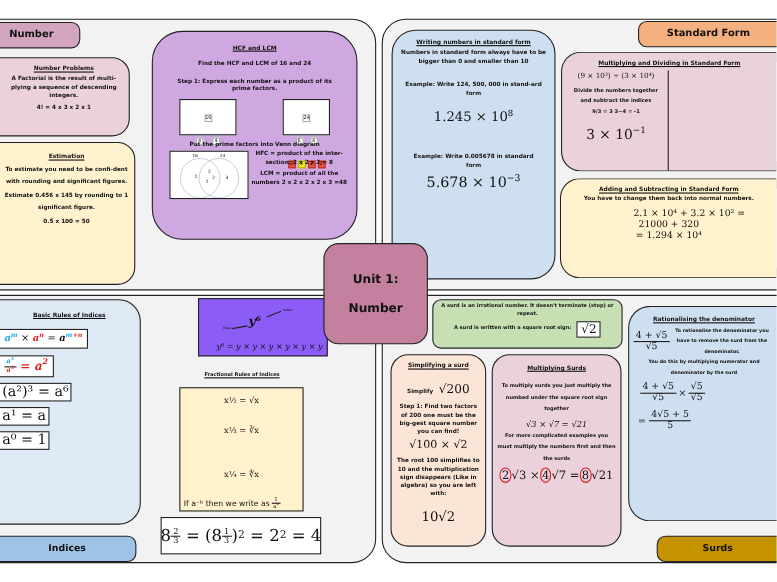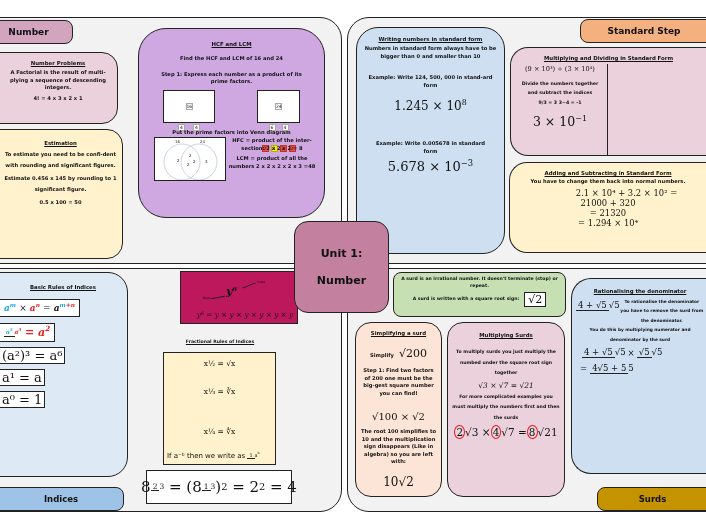--- a/index.html
+++ b/index.html
@@ -7,21 +7,21 @@
 body{position:relative;font-family:"DejaVu Sans","Liberation Sans",sans-serif;color:#111;}
 .abs{position:absolute;}
 .quad{position:absolute;background:#f2f2f2;border:1.5px solid #222;}
 .card{position:absolute;border:1.5px solid #222;border-radius:18px;text-align:center;}
 .t{font-size:5.2px;font-weight:bold;line-height:1.45;}
 .h{font-size:5.4px;font-weight:bold;text-decoration:underline;margin-bottom:3px;}
 .math{font-family:"DejaVu Serif","Liberation Serif",serif;font-weight:normal;}
 .label{position:absolute;border:1.5px solid #222;font-weight:bold;font-size:9px;display:flex;align-items:center;justify-content:center;}
 .boxed{display:inline-block;background:#fff;border:1.2px solid #222;font-family:"DejaVu Serif","Liberation Serif",serif;padding:1px 4px;}
 sup{font-size:65%;vertical-align:super;line-height:0;}
-.frac{display:inline-flex;flex-direction:row;vertical-align:middle;text-align:right;line-height:1.05;}
+.frac{display:inline-flex;flex-direction:column;vertical-align:middle;text-align:center;line-height:1.05;}
 .frac .num{border-bottom:1px solid #222;padding:0 2px;}
 .sq{display:inline-block;width:7px;height:7px;border:1px solid #aaa;font-size:4.5px;line-height:6px;text-align:center;margin:0 1px;background:#fff;}
 .sq.r{background:#e8533a;border-color:#b33;}
 .sq.y{background:#f5ea1a;border-color:#b8b000;}
 .circ{display:inline-block;border:1.2px solid #e02020;border-radius:50%;padding:0 1px;}
 </style>
 </head>
 <body>
 
 <div class="quad" style="left:-2px;top:17px;width:344px;height:247px;border-radius:0 22px 0 0;"></div>
@@ -77,21 +77,21 @@
     <div style="flex:1;padding:0 2px;">
       <div class="t">HFC = product of the inter-section: 2 x 2 x 2 = 8</div>
       <div class="t" style="margin-top:3px;">LCM = product of all the numbers 2 x 2 x 2 x 2 x 3 =48</div>
     </div>
   </div>
 </div>
 
 <div class="quad" style="left:347px;top:17px;width:362px;height:247px;border-radius:22px 0 0 0;"></div>
 
 <div class="label" style="left:580px;top:19px;width:128px;height:24px;background:#f5b07f;border-radius:8px 0 0 8px;">
-  <span>Standard Step</span>
+  <span>Standard Form</span>
 </div>
 
 <div class="card" style="left:356px;top:27px;width:149px;height:227px;background:#cddff0;border-radius:22px;padding:8px 4px 0 4px;">
   <div class="h">Writing numbers in standard form</div>
   <div class="t">Numbers in standard form always have to be bigger than 0 and smaller than 10</div>
   <div class="t" style="margin-top:14px;padding:0 6px;">Example: Write  124, 500, 000 in stand-ard form</div>
   <div class="math" style="font-size:12px;margin-top:10px;"><span>1.245 × 10</span><sup>8</sup></div>
   <div class="t" style="margin-top:27px;padding:0 12px;">Example: Write 0.005678 in standard form</div>
   <div class="math" style="font-size:13px;margin-top:4px;"><span>5.678 × 10</span><sup>−3</sup></div>
 </div>
@@ -108,21 +108,20 @@
       <div class="math" style="font-size:12.5px;margin-top:7px;"><span>3 × 10</span><sup>−1</sup></div>
     </div>
   </div>
 </div>
 
 <div class="card" style="left:509px;top:162px;width:197px;height:91px;background:#fff2cc;border-radius:18px 0 0 18px;border-right:none;padding-top:7px;">
   <div class="h" style="margin-bottom:2px;">Adding and Subtracting in Standard Form</div>
   <div class="t">You have to change them back into normal numbers.</div>
   <div class="math" style="font-size:8.4px;line-height:1.2;margin-top:2px;margin-left:37px;">2.1 × 10⁴ + 3.2  × 10² =</div>
   <div class="math" style="font-size:8.4px;line-height:1.2;">21000 + 320</div>
-  <div class="math" style="font-size:8.4px;line-height:1.2;">= 21320</div>
   <div class="math" style="font-size:8.4px;line-height:1.2;">= 1.294 × 10⁴</div>
 </div>
 
 <div class="quad" style="left:-2px;top:268px;width:344px;height:244px;border-radius:0 0 22px 0;"></div>
 
 <div class="card" style="left:-2px;top:272px;width:130px;height:205px;background:#ddeaf6;border-radius:0 20px 20px 0;padding-top:11px;text-align:left;">
   <div class="h" style="text-align:center;">Basic Rules of Indices</div>
   <div class="boxed" style="font-size:9px;font-style:italic;font-weight:bold;margin-top:6px;padding:3px 4px;"><span style="color:#1aa6e8">a<sup>m</sup></span> <span style="font-weight:normal;font-style:normal;">×</span> <span style="color:#e02020">a<sup>n</sup></span> <span style="font-weight:normal;font-style:normal;">=</span> a<sup style="color:#e02020"><span style="color:#1aa6e8">m</span>+n</sup></div><br>
   <div class="boxed" style="font-size:11px;font-style:italic;font-weight:bold;color:#e02020;margin-top:6px;padding:2px 4px;"><span class="frac" style="font-size:6px;">
         <span class="num" style="color:#1aa6e8;">a<sup>5</sup></span>
@@ -130,21 +129,21 @@
       </span> = a<sup>2</sup></div><br>
   <div class="boxed" style="font-size:13px;margin-top:5px;padding:0 2px;">(a²)³ = a⁶</div><br>
   <div class="boxed" style="font-size:13px;margin-top:5px;padding:0 2px;">a¹ = a</div><br>
   <div class="boxed" style="font-size:13px;margin-top:5px;padding:0 2px;">a⁰ = 1</div>
 </div>
 
 <div class="label" style="left:-2px;top:487px;width:126px;height:24px;background:#9fc3e6;border-radius:0 8px 8px 0;font-size:8.5px;">
   <span>Indices</span>
 </div>
 
-<div style="position:absolute;left:180px;top:271px;width:118px;height:53px;background:#be185d;border:1.2px solid #222;">
+<div style="position:absolute;left:180px;top:271px;width:118px;height:53px;background:#8b5cf6;border:1.2px solid #222;">
   <span class="abs" style="left:22px;top:24px;font-size:3px;">Base</span>
   <span class="abs" style="left:30px;top:25px;width:14px;height:0.6px;background:#222;transform:rotate(-10deg);"></span>
   <span class="abs math" style="left:45px;top:13px;font-size:11px;font-weight:bold;font-style:italic;">y⁶</span>
   <span class="abs" style="left:61px;top:13px;width:14px;height:0.6px;background:#222;transform:rotate(-22deg);"></span>
   <span class="abs" style="left:76px;top:8px;font-size:3px;">Index</span>
   <div class="abs math" style="left:12px;right:0;top:38px;text-align:center;font-size:7.3px;font-style:italic;">y⁶ = y × y × y × y × y × y</div>
 </div>
 
 <div class="h abs" style="left:150px;top:339px;width:140px;text-align:center;font-size:4.6px;">Fractional Rules of Indices</div>
 
@@ -175,21 +174,21 @@
   <div style="display:flex;align-items:center;justify-content:center;margin-top:3px;">
     <span class="t" style="font-size:4.6px;">A surd is written with a square root sign:</span>
     <span class="boxed" style="font-size:11px;margin-left:5px;padding:0 3px;">√2</span>
   </div>
 </div>
 
 <div class="card" style="left:355px;top:322px;width:87px;height:175px;background:#fce4d6;border-radius:16px;padding:7px 4px 0 4px;">
   <div class="h">Simplifying a surd</div>
   <div style="margin-top:6px;"><span class="t">Simplify</span> <span class="math" style="font-size:11px;">√200</span></div>
   <div class="t" style="margin-top:6px;">Step 1: Find two factors of 200 one must be the big-gest square number you can find!</div>
-  <div class="math" style="font-size:10px;margin-top:14px;">√100 × √2</div>
+  <div class="math" style="font-size:10px;margin-top:2px;">√100 × √2</div>
   <div class="t" style="margin-top:6px;">The root 100 simplifies to 10 and the multiplication sign disappears (Like in algebra) so you are left with:</div>
   <div class="math" style="font-size:12px;margin-top:9px;">10√2</div>
 </div>
 
 <div class="card" style="left:447px;top:322px;width:118px;height:175px;background:#ead1dc;border-radius:16px;padding:9px 4px 0 4px;">
   <div class="h">Multiplying Surds</div>
   <div class="t" style="font-size:4.6px;line-height:2.3;margin-top:9px;">To multiply surds you just multiply the numbed under the square root sign together</div>
   <div class="math" style="font-size:7.5px;margin-top:2px;font-style:italic;">√3 × √7 = √21</div>
   <div class="t" style="font-size:4.6px;line-height:2.3;margin-top:2px;">For more complicated examples you must multiply the numbers first and then the surds</div>
   <div class="math" style="font-size:10.5px;margin-top:2px;"><span class="circ">2</span><span>√3 ×</span><span class="circ">4</span><span>√7 =</span><span class="circ">8</span><span>√21</span></div>

